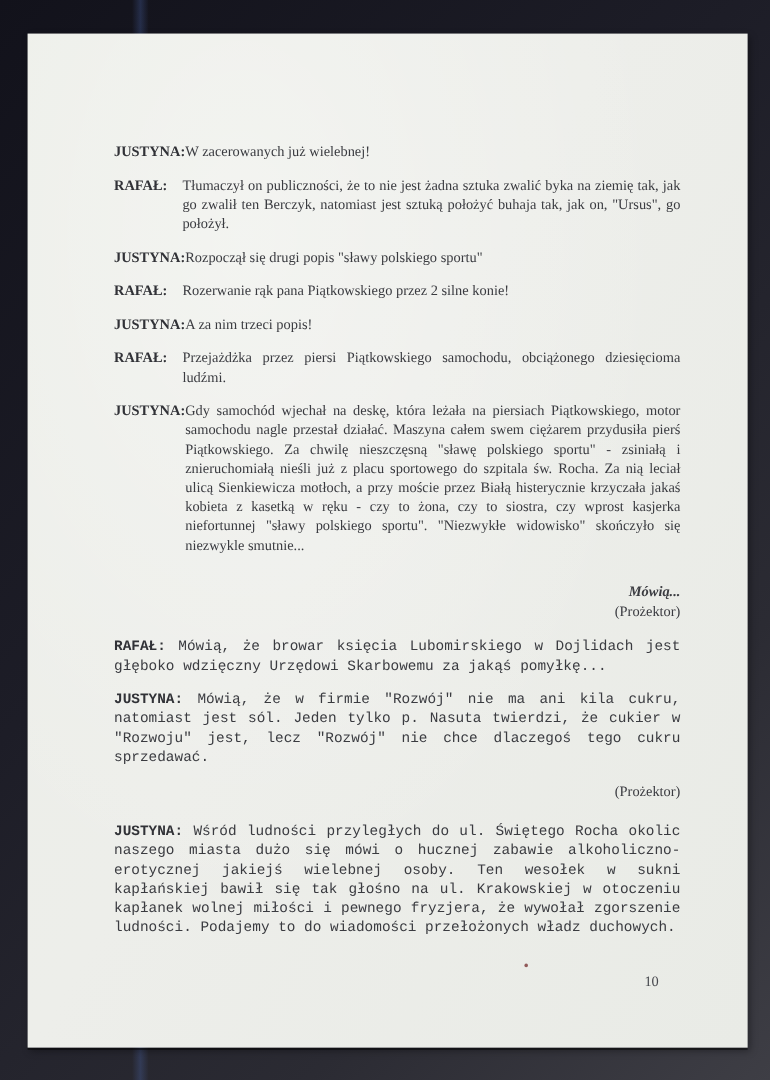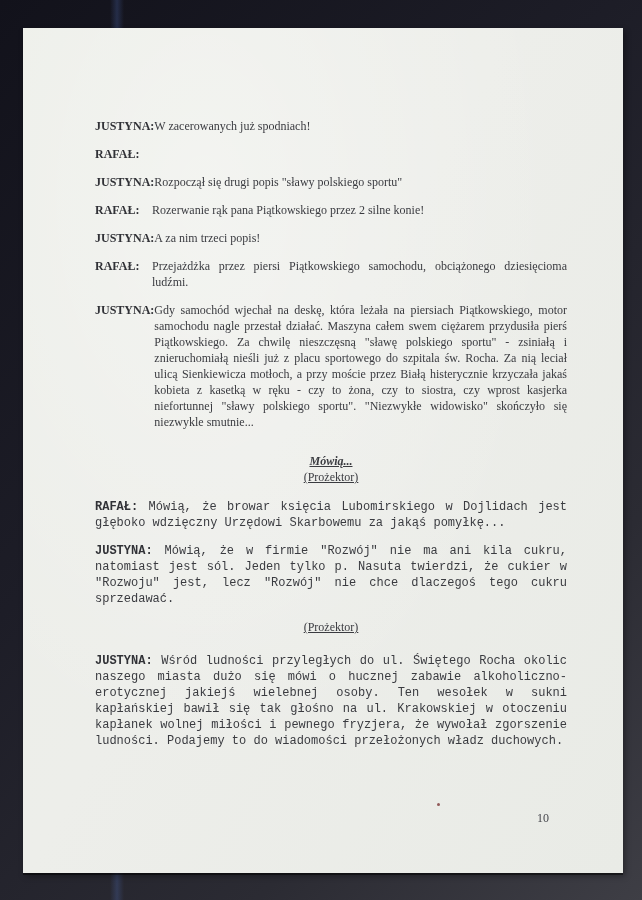--- a/index.html
+++ b/index.html
@@ -64,23 +64,22 @@
   .para {
     margin: 0 0 12px 0;
     text-align: justify;
     font-family: Liberation Mono, monospace;
   }
   .para .inline-speaker {
     font-weight: bold;
     color: #313237;
   }
   .heading-block {
-    text-align: center;
+    text-align: right;
     margin: 23px 0 14px 0;
-    text-decoration: underline;
   }
   .heading-block.second {
     margin: 6px 0 18px 0;
   }
   .heading-title {
     font-weight: bold;
   }
   .heading-title.italic {
     font-style: italic;
   }
@@ -112,24 +111,25 @@
 <body>
 
 <div class="stage">
   <div class="scan-streak"></div>
 
   <div class="paper">
     <div class="content">
 
       <div class="entry">
         <span class="speaker-col">JUSTYNA:</span>
-        <span class="entry-text">W zacerowanych już spodniach!</span>
+        <span class="entry-text">W zacerowanych już wielebnej!</span>
       </div>
       <div class="entry">
         <span class="speaker-col">RAFAŁ:</span>
+        <span class="entry-text">Tłumaczył on publiczności, że to nie jest żadna sztuka zwalić byka na ziemię tak, jak go zwalił ten Berczyk, natomiast jest sztuką położyć buhaja tak, jak on, "Ursus", go położył.</span>
       </div>
       <div class="entry">
         <span class="speaker-col">JUSTYNA:</span>
         <span class="entry-text">Rozpoczął się drugi popis "sławy polskiego sportu"</span>
       </div>
       <div class="entry">
         <span class="speaker-col">RAFAŁ:</span>
         <span class="entry-text">Rozerwanie rąk pana Piątkowskiego przez 2 silne konie!</span>
       </div>
       <div class="entry">

